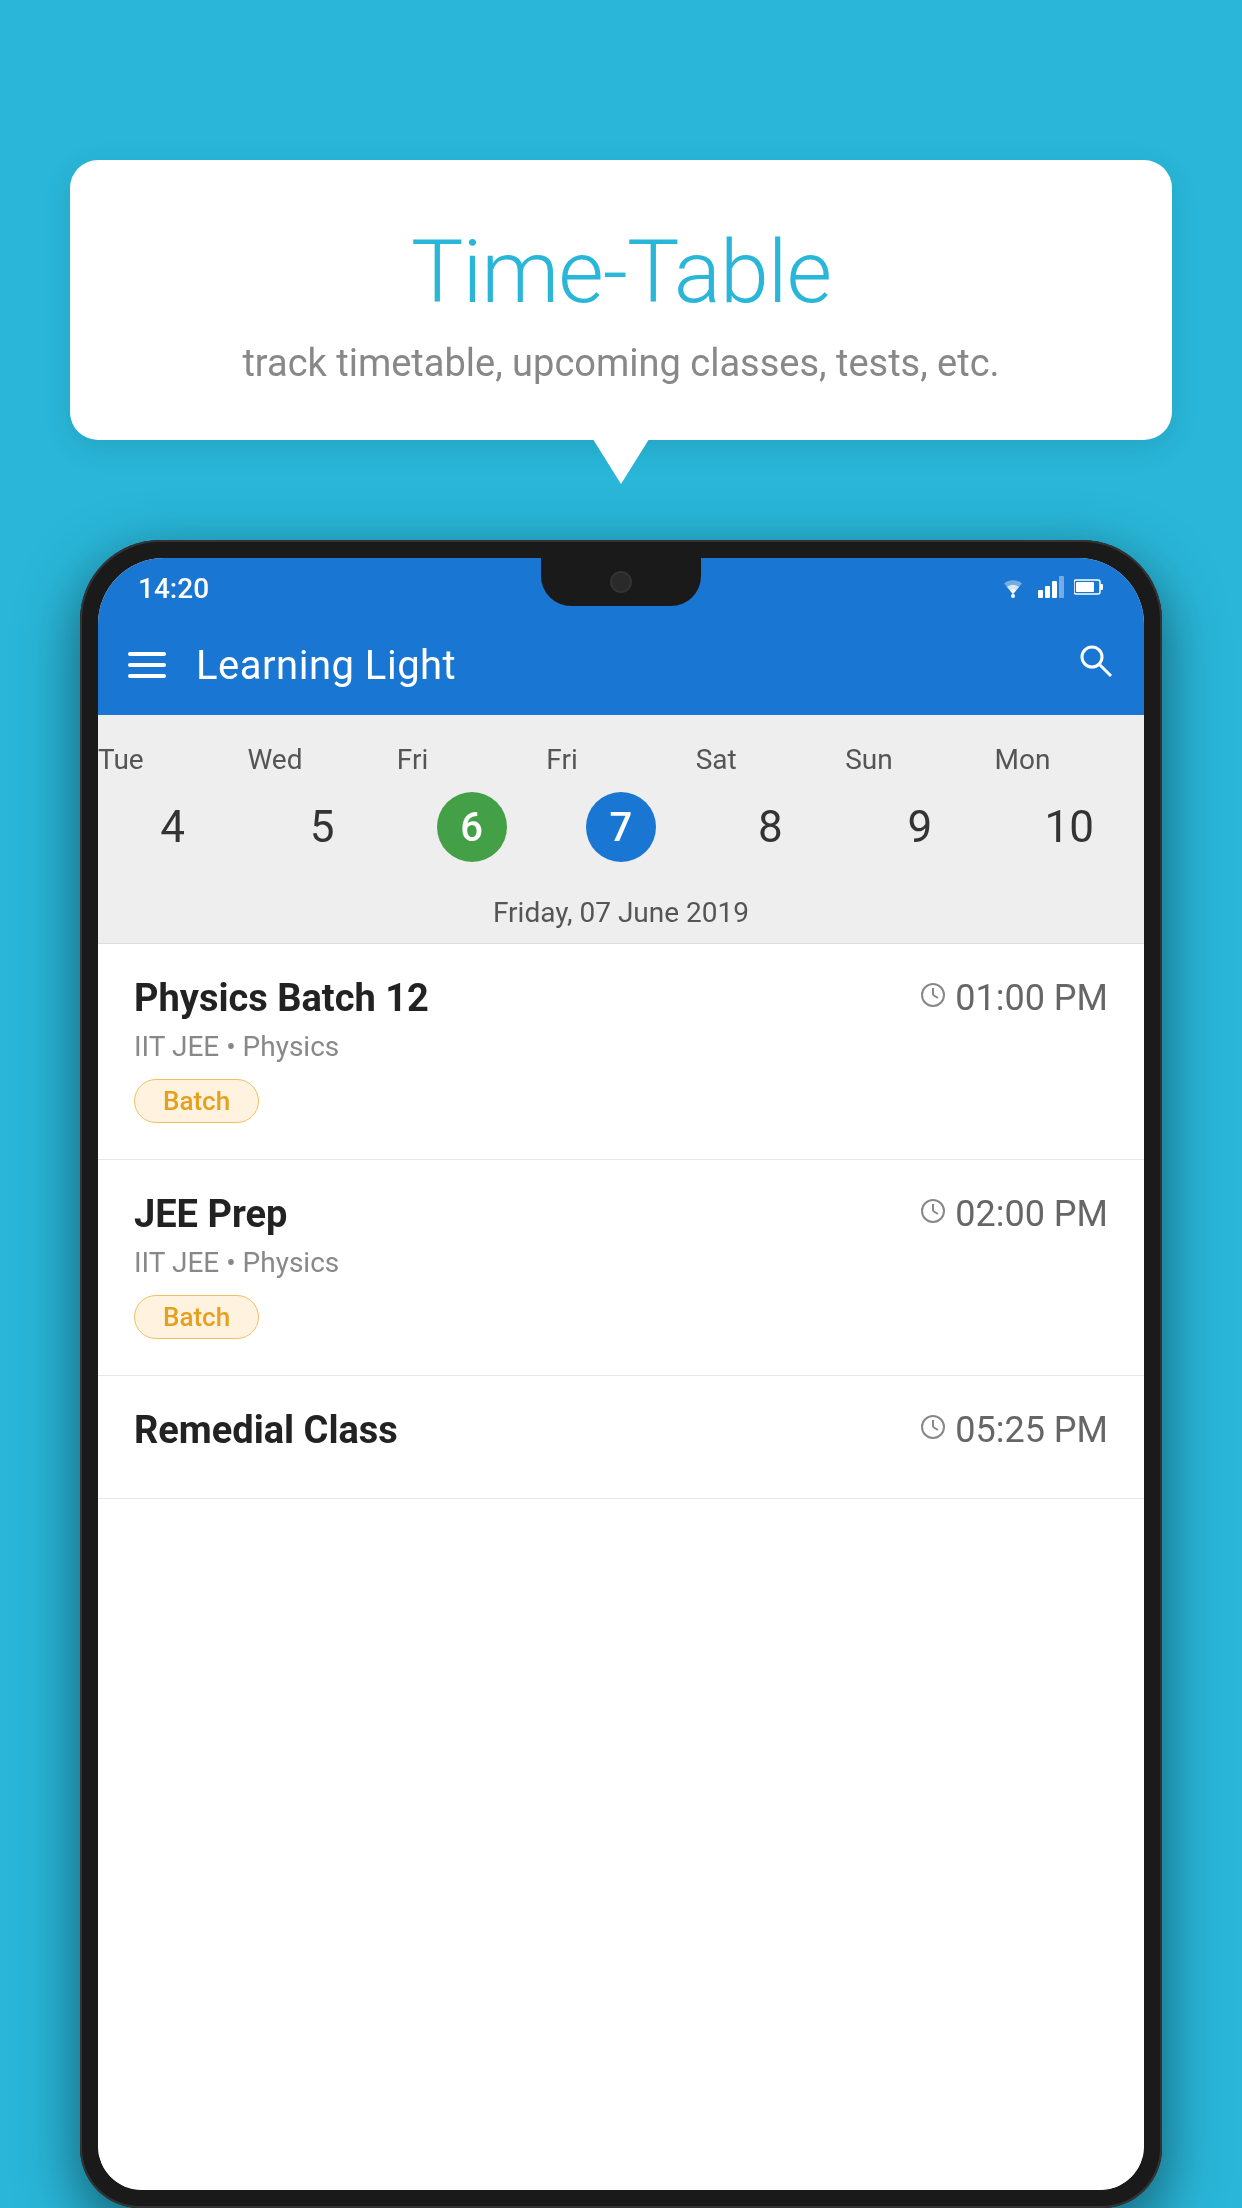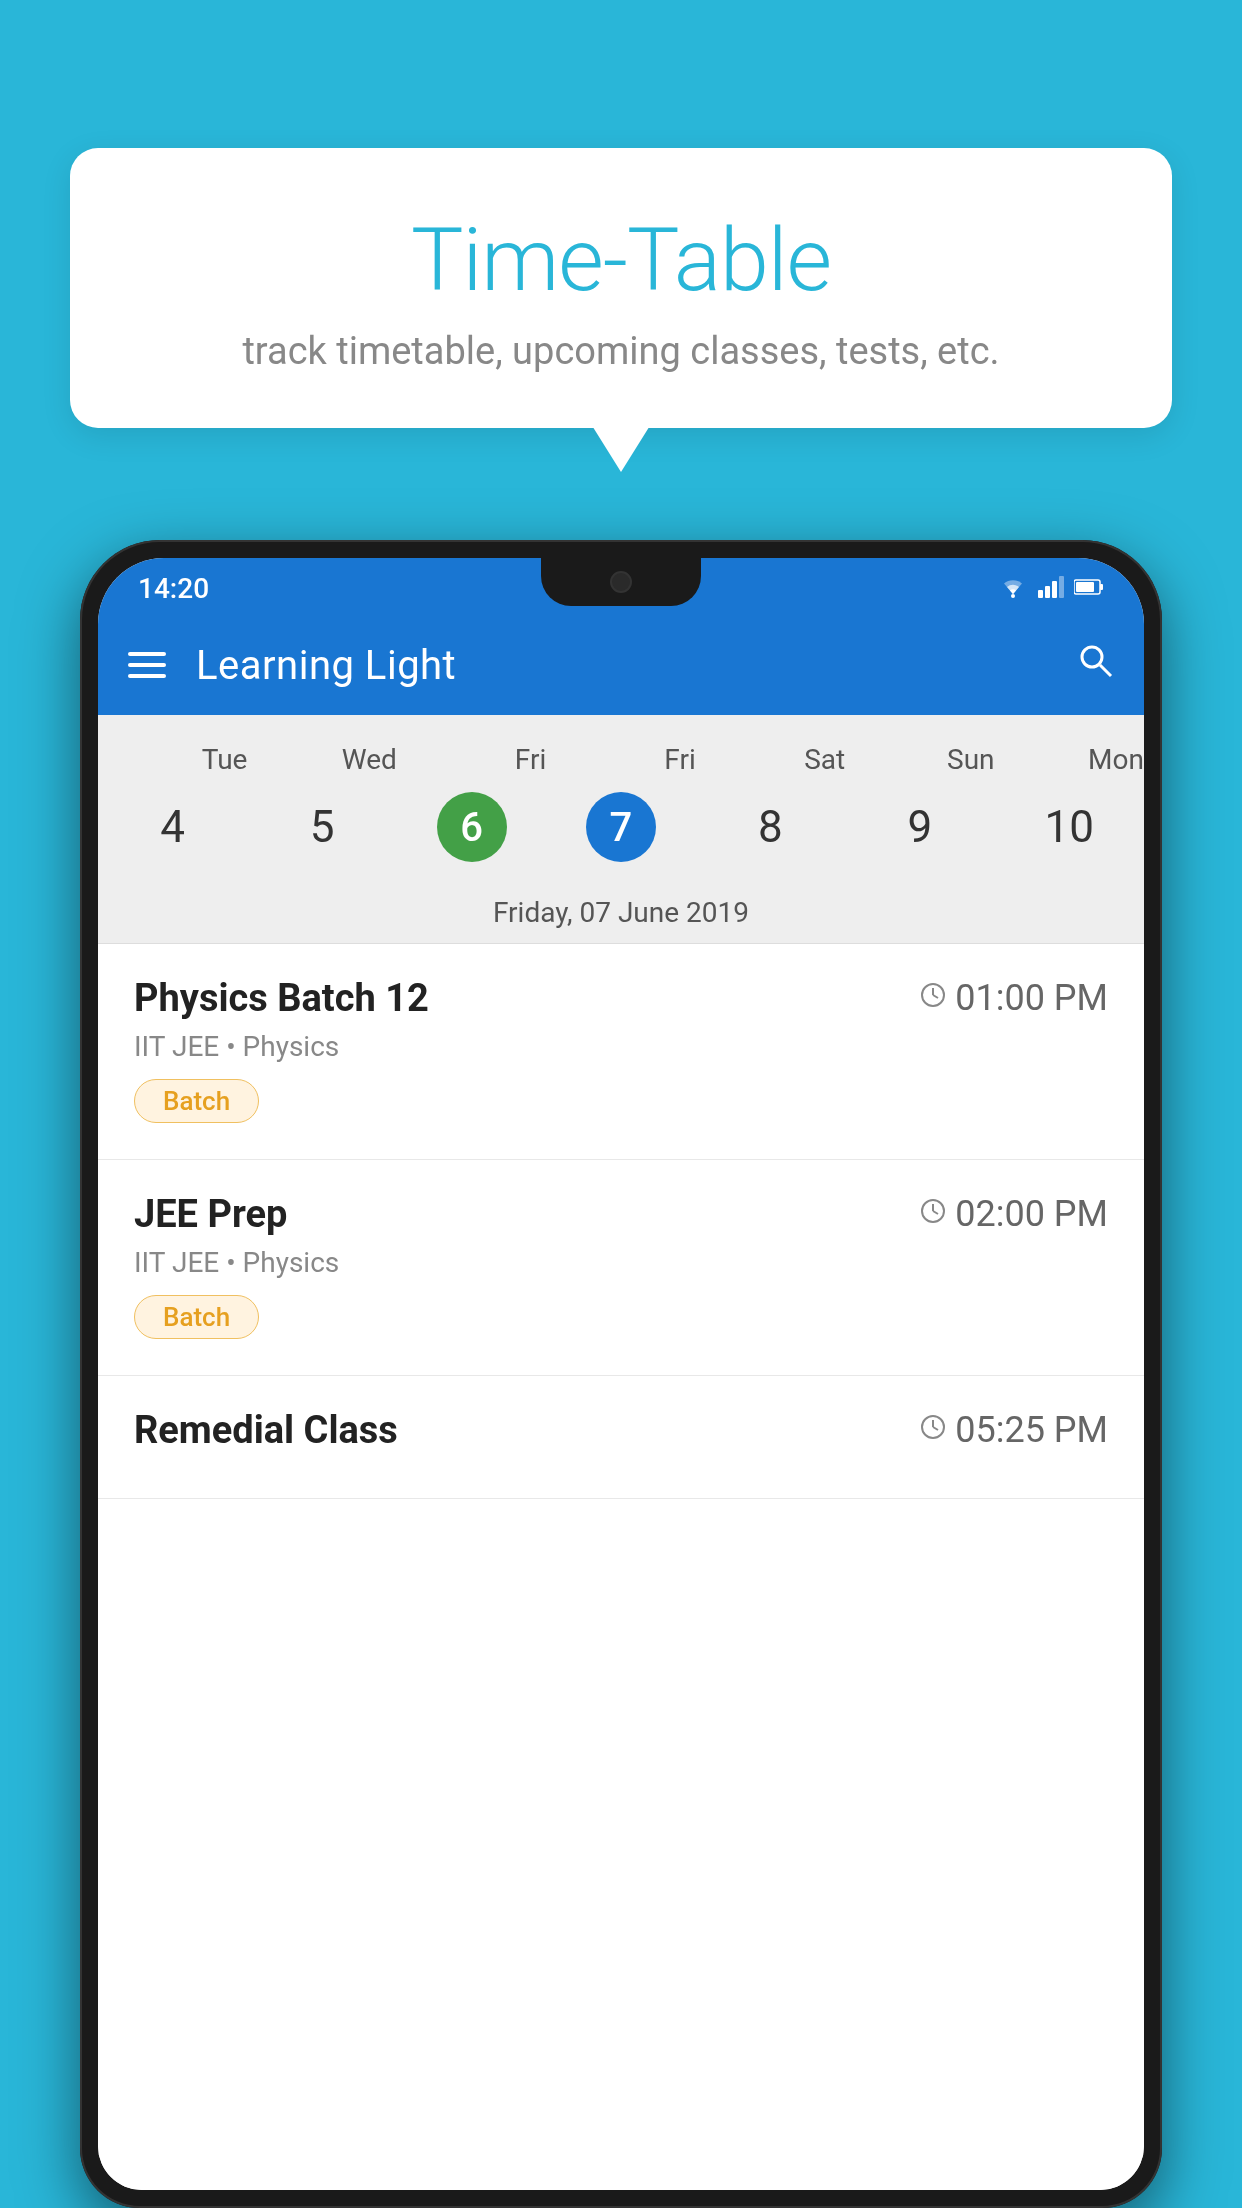--- a/index.html
+++ b/index.html
@@ -10,21 +10,21 @@
       height: 2208px;
       background-color: #29b6d8;
       font-family: 'Roboto', Arial, sans-serif;
       overflow: hidden;
       position: relative;
     }
 
     
     .speech-bubble-container {
       position: absolute;
-      top: 148px;
+      top: 160px;
       left: 70px;
       right: 70px;
       z-index: 10;
     }
 
     .speech-bubble {
       background: white;
       border-radius: 28px;
       padding: 60px 40px 55px;
       text-align: center;
@@ -179,21 +179,21 @@
     }
 
     .day-names-row {
       display: grid;
       grid-template-columns: repeat(7, 1fr);
       background: #eeeeee;
       padding-top: 20px;
     }
 
     .day-name {
-      text-align: right;
+      text-align: left;
       font-size: 28px;
       color: #555;
       font-weight: 400;
       padding: 8px 0;
     }
 
     .day-numbers-row {
       display: grid;
       grid-template-columns: repeat(7, 1fr);
       background: #eeeeee;

